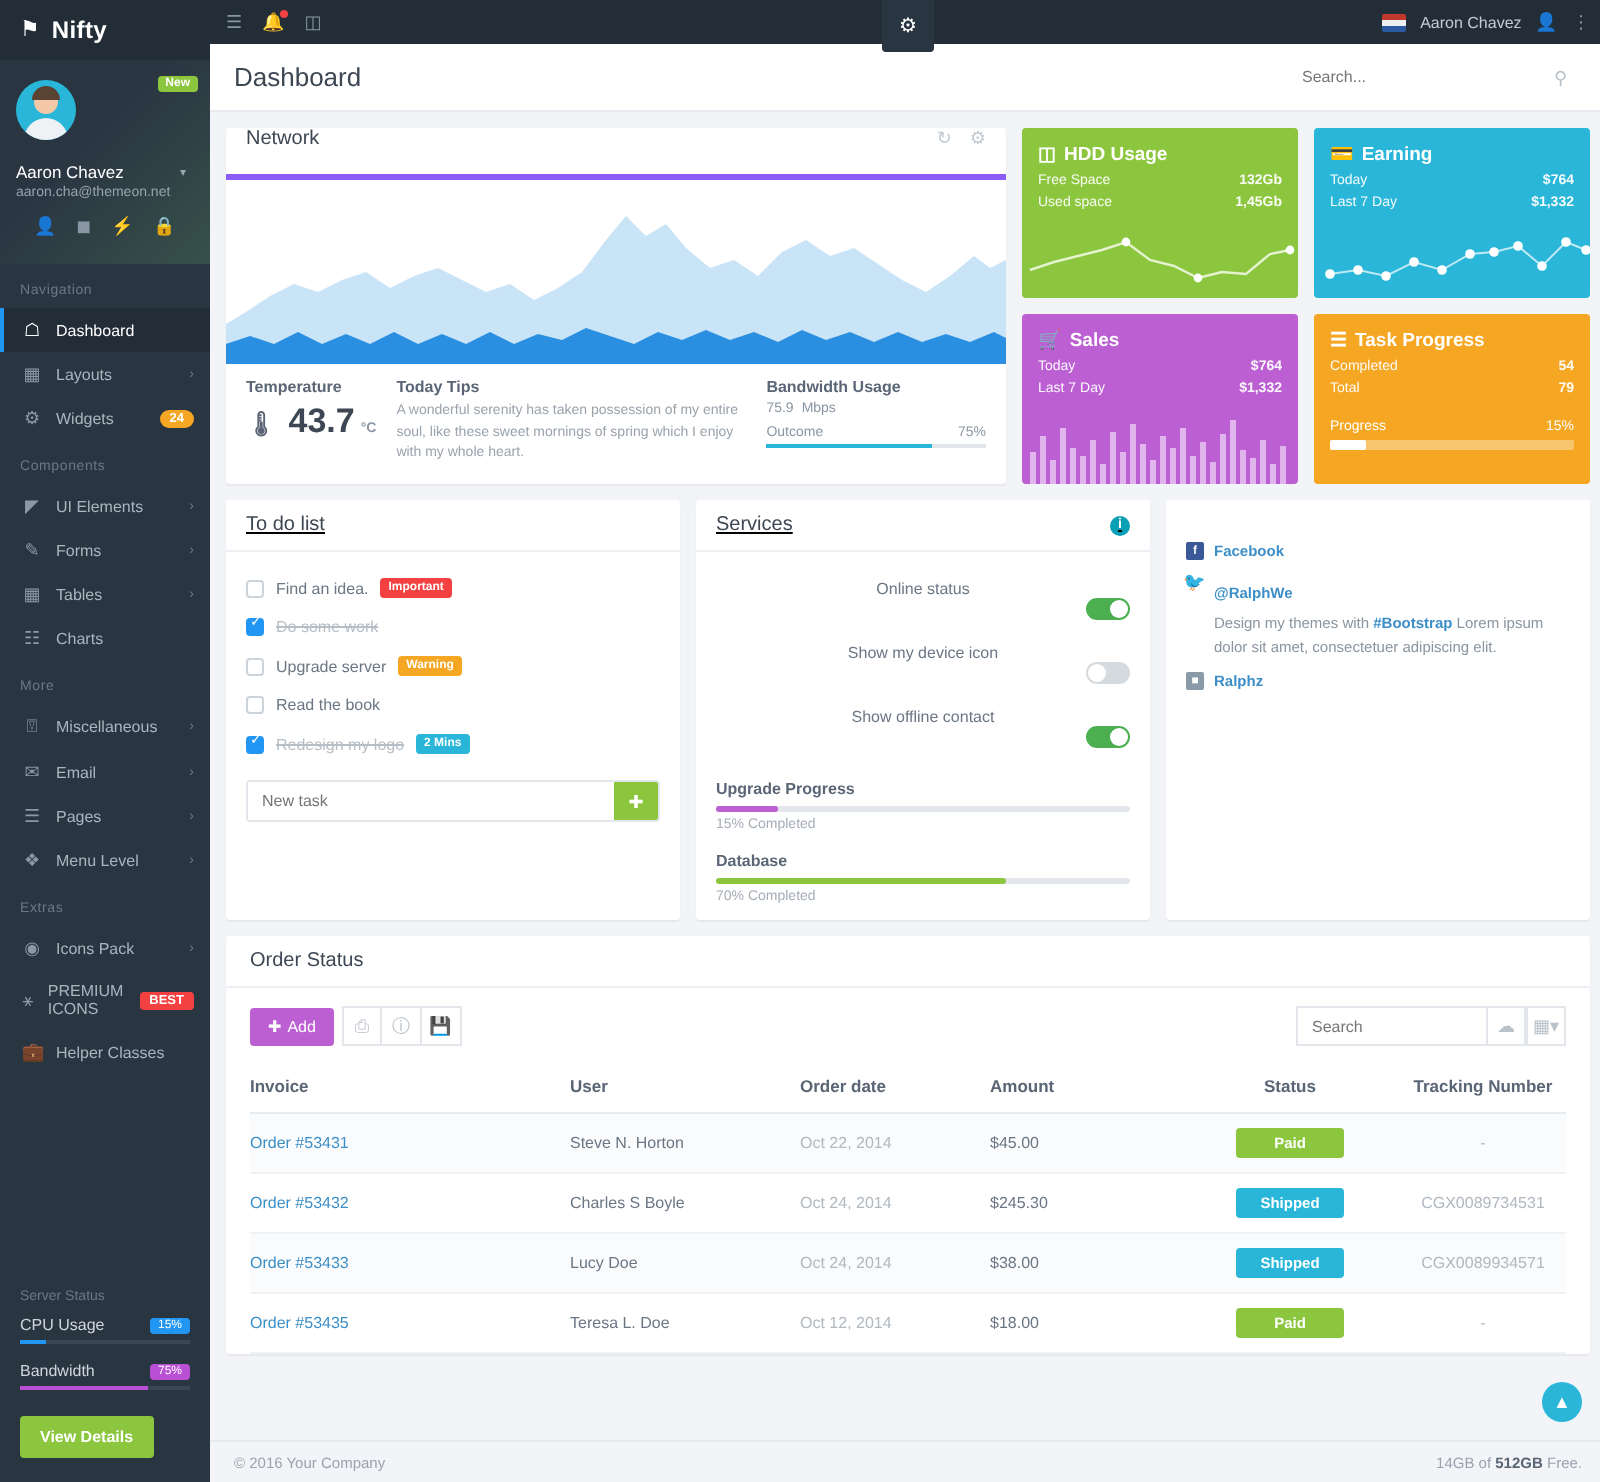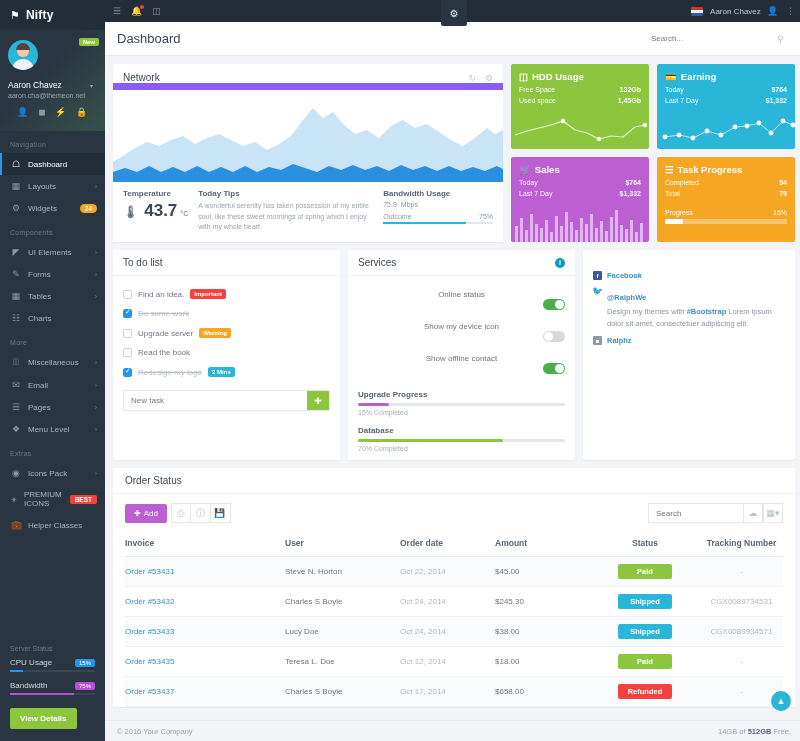--- a/index.html
+++ b/index.html
@@ -133,22 +133,22 @@
   .headsearch .si { color: #b9c1c9; font-size: 9px; }
 
   .content { flex: 1; overflow: hidden; padding: 8px; }
 
   .row { display: flex; gap: 8px; }
   .card { background: #fff; border-radius: 2px; box-shadow: 0 1px 1px rgba(0,0,0,.05); }
 
   
   .net { width: 390px; height: 178px; display:flex; flex-direction:column; }
   .net-head {
-    height: 26px; display: flex; align-items: flex-end; padding: 0 10px;
-    border-bottom: 7px solid #8b5cf6;
+    height: 26px; display: flex; align-items: flex-start; padding: 0 10px;
+    border-bottom: 3px solid #8b5cf6;
   }
   .net-head .t { font-size: 10px; color: #3d4753; }
   .net-head .acts { margin-left: auto; display: flex; gap: 9px; color: #c3cad2; font-size: 9px; }
   .net-chart { height: 92px; position: relative; overflow:hidden; }
   .net-chart svg { display:block; width:100%; height:100%; }
   .net-foot { display: flex; padding: 7px 10px 0; gap: 10px; }
   .nf-label { font-size: 8px; color: #5a6675; font-weight: bold; margin-bottom: 3px; }
   .temp-val { font-size: 17px; color: #3d4753; font-weight: bold; display:flex; align-items:baseline; gap:3px;}
   .temp-val sup { font-size: 7px; color:#8a96a3; }
   .thermo { font-size: 12px; color: #5a6675; margin-right: 3px; }
@@ -175,21 +175,21 @@
   .orange{ background: #f5a623; }
   .prog-wrap { margin-top: 12px; }
   .prog-top { display: flex; font-size: 7px; }
   .prog-top b { margin-left: auto; font-weight: normal; }
   .prog-bar { height: 5px; background: rgba(255,255,255,.35); margin-top: 3px; border-radius: 1px; }
   .prog-bar i { display: block; height: 100%; background: #fff; border-radius: 1px; }
 
   
   .row2 { margin-top: 8px; display: flex; gap: 8px; }
   .panel { background: #fff; border-radius: 2px; box-shadow: 0 1px 1px rgba(0,0,0,.05); }
-  .p-head { height: 26px; display: flex; align-items: center; padding: 0 10px; border-bottom: 1px solid #eef0f3; }
+  .p-head { height: 26px; display: flex; align-items: center; padding: 0 10px; border-bottom: 1px solid #eef0f3; text-decoration: underline; }
   .p-head .t { font-size: 10px; color: #3d4753; }
   .p-head .info {
     margin-left: auto; width: 10px; height: 10px; border-radius: 50%;
     background: #0a9fb5; color: #fff; font-size: 7px; display: flex;
     align-items: center; justify-content: center; font-weight: bold;
   }
   .todo { width: 227px; }
   .todo-body { padding: 8px 10px; }
   .todo-item { display: flex; align-items: center; gap: 6px; padding: 5px 0; }
   .cb { width: 9px; height: 9px; border: 1px solid #ccd3da; border-radius: 2px; flex:0 0 9px;}
@@ -782,28 +782,20 @@
                 <td class="trk" style="text-align:center">CGX0089934571</td>
               </tr>
               <tr>
                 <td class="inv">Order #53435</td>
                 <td>Teresa L. Doe</td>
                 <td class="dt">Oct 12, 2014</td>
                 <td>$18.00</td>
                 <td style="text-align:center"><span class="sbadge s-paid">Paid</span></td>
                 <td class="trk" style="text-align:center">-</td>
               </tr>
-              <tr>
-                <td class="inv">Order #53437</td>
-                <td>Charles S Boyle</td>
-                <td class="dt">Oct 17, 2014</td>
-                <td>$658.00</td>
-                <td style="text-align:center"><span class="sbadge s-refunded">Refunded</span></td>
-                <td class="trk" style="text-align:center">-</td>
-              </tr>
 
             </tbody>
           </table>
         </div>
 
       </div>
     </div>
 
     <div class="totop">▲</div>
 

